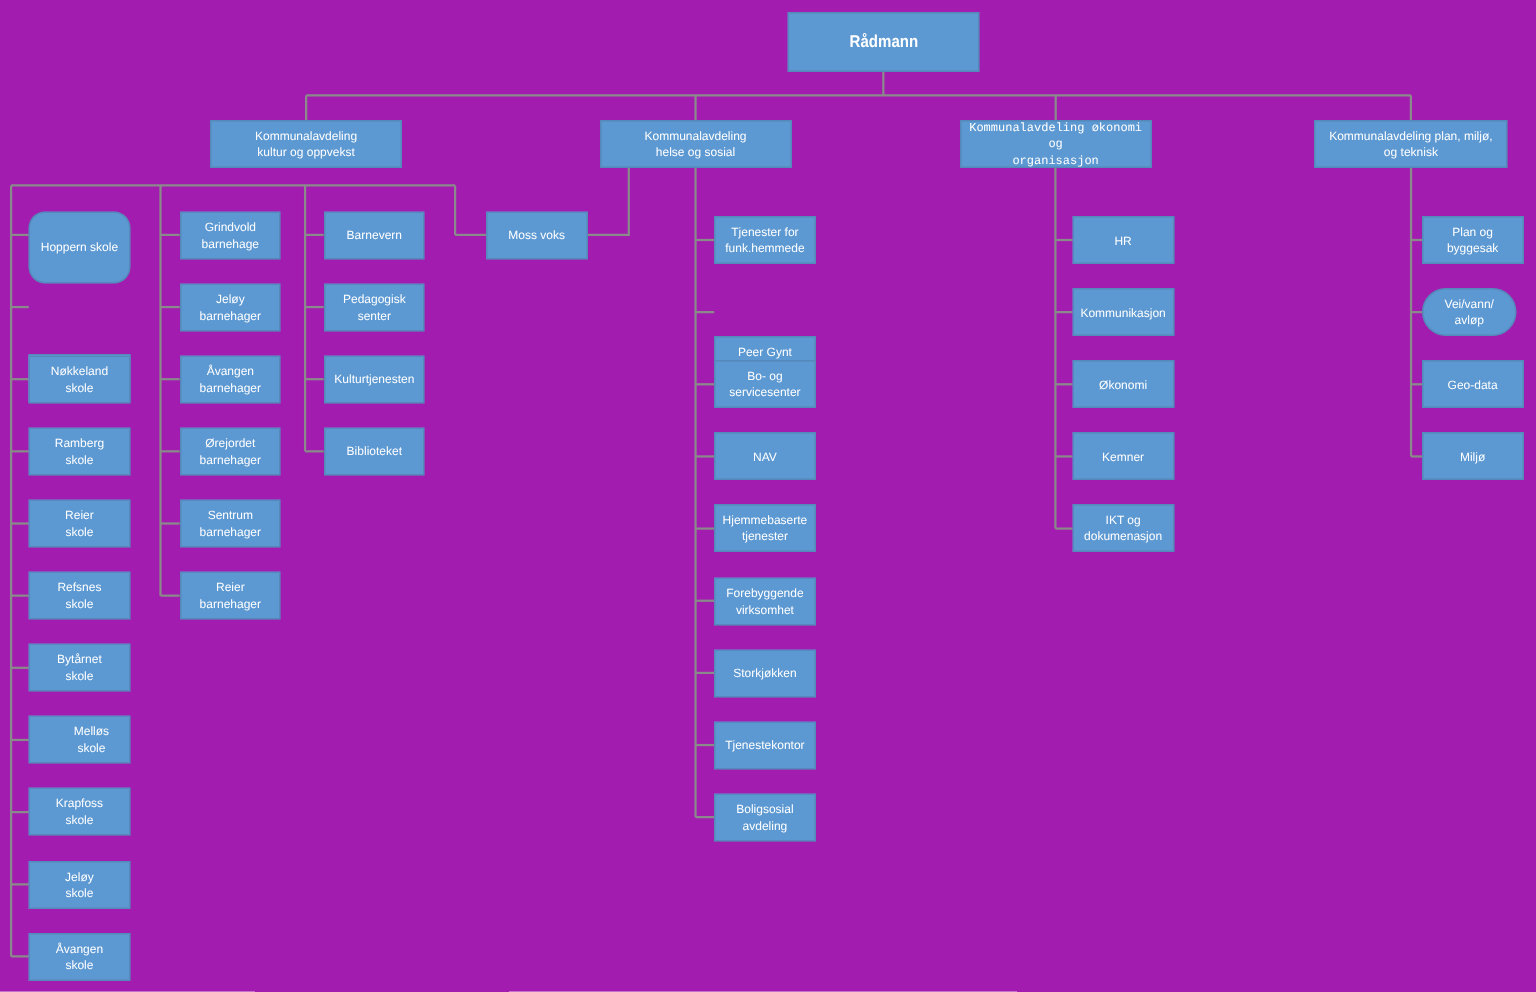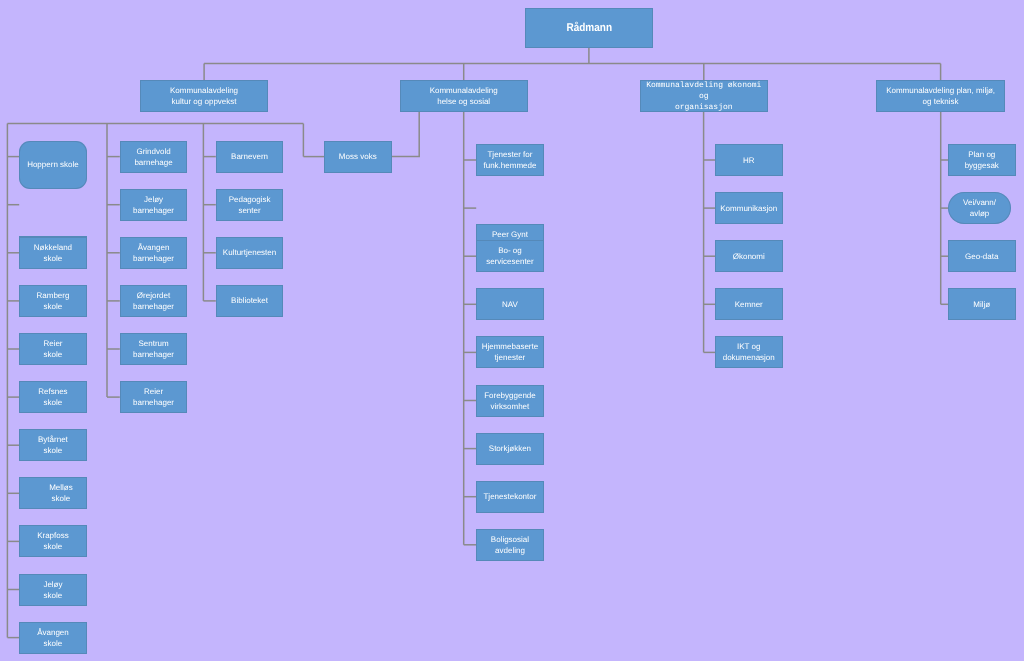--- a/index.html
+++ b/index.html
@@ -1,20 +1,20 @@
 <!DOCTYPE html>
 <html><head>
 <meta charset="utf-8">
 <title>Organisasjonskart</title>
 <style>
   html,body{margin:0;padding:0;}
   body{width:1024px;height:661px;background:#ffffff;overflow:hidden;
        font-family:"Liberation Sans",sans-serif;
        -webkit-font-smoothing:antialiased;text-rendering:geometricPrecision;}
-  #chart{position:relative;width:1024px;height:661px;background:#c4b5fd;}
+  #chart{position:relative;width:1024px;height:661px;background:#a21caf;}
   svg.wires{position:absolute;left:0;top:0;width:1024px;height:661px;}
   svg.wires line,svg.wires path{stroke:#8a8a8a;stroke-width:1.5;}
   .node{position:absolute;box-sizing:border-box;background:#5c98d1;color:#fff;
         display:flex;align-items:center;justify-content:center;text-align:center;
         line-height:11px;font-size:8px;padding:0 1px;
         box-shadow:inset 0 0 0 1px rgba(72,108,142,.34);}
   .node.root{font-size:11.4px;font-weight:bold;line-height:14px;}
   .node.root span{display:inline-block;transform:scaleX(.88);transform-origin:center;}
   .node.dept{font-size:8px;}
   .node span{display:block;width:100%;}

